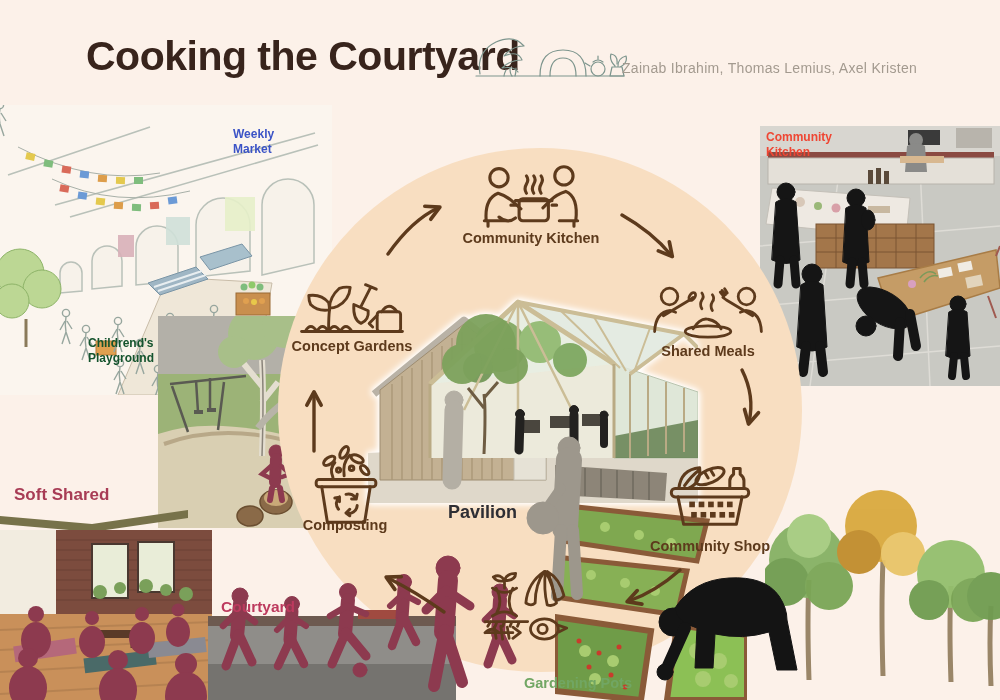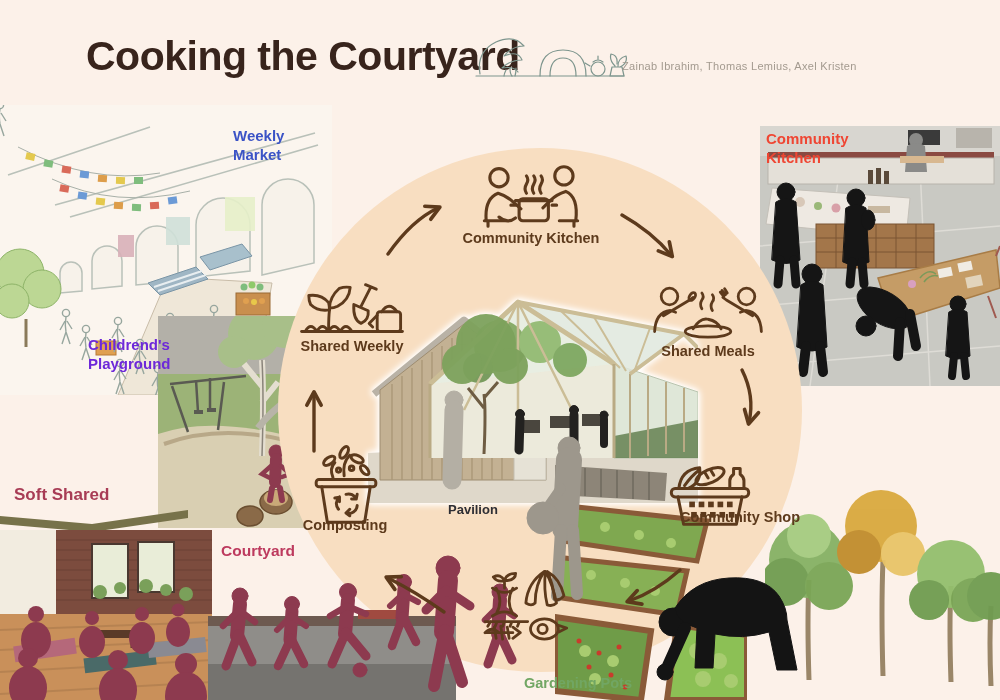--- a/index.html
+++ b/index.html
@@ -3,34 +3,34 @@
 <meta charset="utf-8">
 <style>
   html,body{margin:0;padding:0;}
   #stage{
     position:relative;width:1000px;height:700px;overflow:hidden;
     background:#fcf1e9;font-family:"Liberation Sans",sans-serif;
   }
   .abs{position:absolute;}
   
   .title{font-size:41px;font-weight:800;letter-spacing:-0.5px;color:#38241c;white-space:nowrap;margin-left:48px;}
-  .authors{font-size:11px;color:#a39a8f;letter-spacing:0.3px;white-space:nowrap;}
+  .authors{font-size:14px;color:#a39a8f;letter-spacing:0.3px;white-space:nowrap;}
   
   .cycle-circle{left:278px;top:148px;width:524px;height:524px;border-radius:50%;background:#f8dec1;}
   
   .cycle-lbl{color:#5d3a1c;font-weight:700;font-size:14.5px;text-align:center;width:180px;transform:translateX(-50%);line-height:1.15;}
   
-  .ctx{font-weight:700;font-size:15px;line-height:1.25;}
+  .ctx{font-weight:700;font-size:12px;line-height:1.25;}
   .lbl-market{color:#3b53c6;}
-  .lbl-playground{color:#6d28d9;}
+  .lbl-playground{color:#14532d;}
   .lbl-softsports{color:#a83c55;font-size:17px;}
   .lbl-courtyard{color:#bd3a5e;font-size:15.5px;}
   .lbl-kitchenphoto{color:#ef4633;}
   .lbl-pots{color:#71a663;font-size:14.5px;}
-  .lbl-pavilion{color:#2e2e34;font-size:13px;font-weight:700;}
+  .lbl-pavilion{color:#2e2e34;font-size:18px;font-weight:700;}
   .pavilion-svg{filter:drop-shadow(0 0 3px #ffffff) drop-shadow(0 0 3px #ffffff);}
   svg{display:block;}
 </style>
 </head>
 <body>
 
 <div id="stage">
 
   <svg class="abs" style="left:0;top:105px;" width="332" height="290" viewBox="0 0 332 290">
     <rect x="0" y="0" width="332" height="290" fill="#fbf5ee"></rect>
@@ -586,29 +586,29 @@
       <path d="M35,32 Q22,34 14,26 Q12,22 12,16 Q26,14 34,24 Q35,28 35,32 Z"></path>
       <path d="M35,30 Q35,18 46,8 Q52,6 58,7 Q57,21 44,28 Q40,30 35,30 Z"></path>
       <path d="M75,4 l12,5 m-6,-2.5 L70,28 M62,26 l16,7 q1,10 -8,14 q-9,-4 -8,-21 z"></path>
       <rect x="88" y="34" width="26" height="22" rx="3"></rect>
       <path d="M93,34 q8,-12 17,0 M88,38 l-9,9 l4,4"></path>
     </g>
   </svg>
 
   <div class="abs cycle-lbl" style="left:531px;top:230px;">Community Kitchen</div>
   <div class="abs cycle-lbl" style="left:708px;top:343px;">Shared Meals</div>
-  <div class="abs cycle-lbl" style="left:710px;top:509px;text-align:right;">Community Shop</div>
+  <div class="abs cycle-lbl" style="left:710px;top:538px;">Community Shop</div>
   <div class="abs cycle-lbl" style="left:345px;top:517px;">Composting</div>
-  <div class="abs cycle-lbl" style="left:352px;top:338px;">Shared Weekly</div>
+  <div class="abs cycle-lbl" style="left:352px;top:338px;">Concept Gardens</div>
   <div class="abs lbl-pavilion" style="left:448px;top:502px;">Pavilion</div>
 
   <div class="abs ctx lbl-market" style="left:233px;top:127px;width:70px;">Weekly Market</div>
   <div class="abs ctx lbl-playground" style="left:88px;top:336px;width:112px;">Childrend's Playground</div>
   <div class="abs ctx lbl-softsports" style="left:14px;top:484px;">Soft Shared</div>
-  <div class="abs ctx lbl-courtyard" style="left:221px;top:541px;">Courtyard</div>
+  <div class="abs ctx lbl-courtyard" style="left:221px;top:597px;">Courtyard</div>
   <div class="abs ctx lbl-kitchenphoto" style="left:766px;top:130px;width:95px;">Community Kitchen</div>
   <div class="abs ctx lbl-pots" style="left:524px;top:674px;">Gardening Pots</div>
 
   <div class="abs title" style="left:38px;top:33px;">Cooking the Courtyard</div>
   <svg class="abs" style="left:472px;top:24px;" width="156" height="58" viewBox="0 0 156 58">
     <g fill="none" stroke="#7d958d" stroke-width="1.2" stroke-linecap="round" stroke-linejoin="round">
       <path d="M4,52 H152"></path>
       <path d="M8,50 Q4,28 24,18 Q42,10 52,22 Q40,22 32,32 Q46,26 50,36 Q38,36 30,44 Q42,42 46,48"></path>
       <path d="M38,44 q0,6 2,8 m4,-8 q0,5 -1,8 m-9,-6 q-2,4 -2,6"></path>
       <path d="M68,52 Q68,26 91,26 Q114,26 114,52 M78,52 Q78,34 91,34 Q104,34 104,52"></path>

